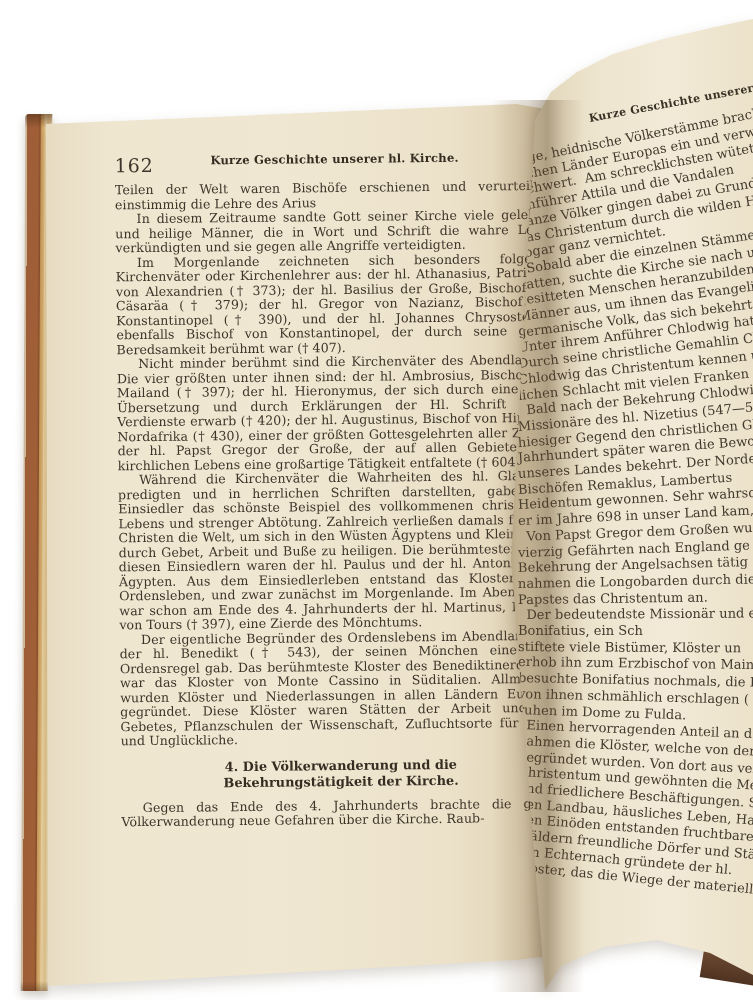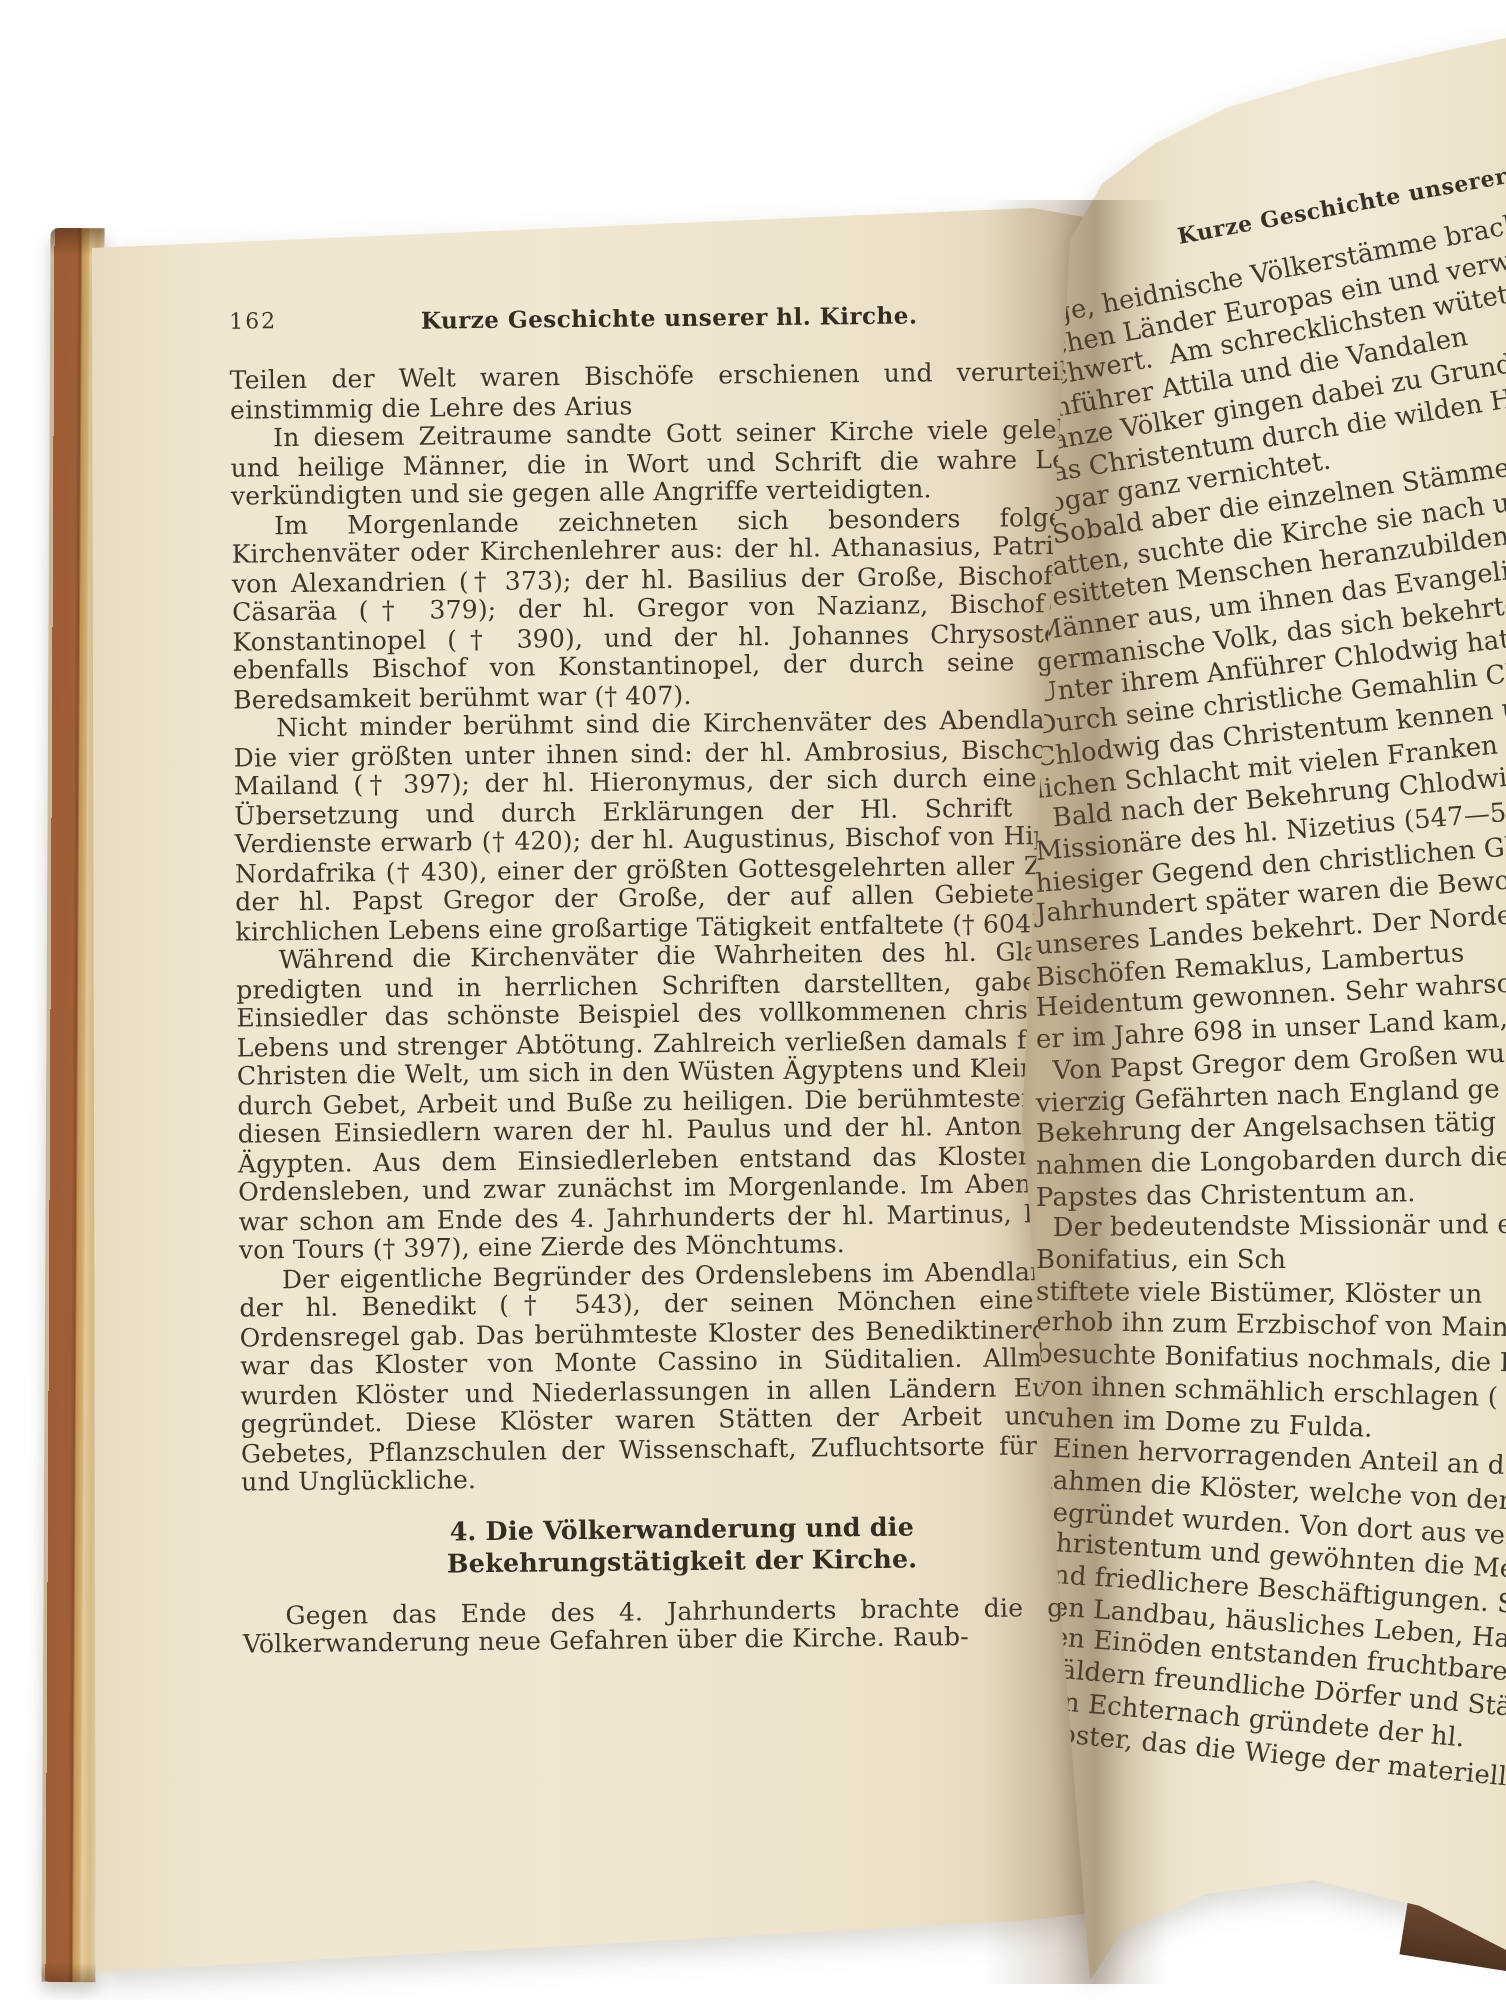--- a/index.html
+++ b/index.html
@@ -52,21 +52,21 @@
   .left-page::after{ 
     content:"";position:absolute;left:0;bottom:0;width:100%;height:40px;
     background:linear-gradient(354deg,rgba(150,128,92,.28) 6px,rgba(150,128,92,0) 22px);
   }
   .lp-content{
     position:absolute;left:72px;top:50px;width:440px;
     color:#3e352a;
     transform:rotate(-.6deg);
   }
   .lp-header{position:relative;height:22px;margin-bottom:9px;}
-  .lp-pagenum{position:absolute;left:0;top:2px;font-size:11px;letter-spacing:1px;}
+  .lp-pagenum{position:absolute;left:0;top:2px;font-size:19px;letter-spacing:1px;}
   .lp-runhead{
     position:absolute;left:0;right:0;top:2px;text-align:center;
     font-weight:bold;font-size:11.6px;letter-spacing:.2px;color:#352d22;
   }
   .lp-body{font-size:12.6px;line-height:14.5px;text-align:justify;letter-spacing:.05px;}
   .blk{margin:0;}
   .blk.para{text-indent:1.7em;}
   .blk.cont{text-indent:0;}
   .blk.heading{
     font-weight:bold;text-align:center;text-indent:0;

